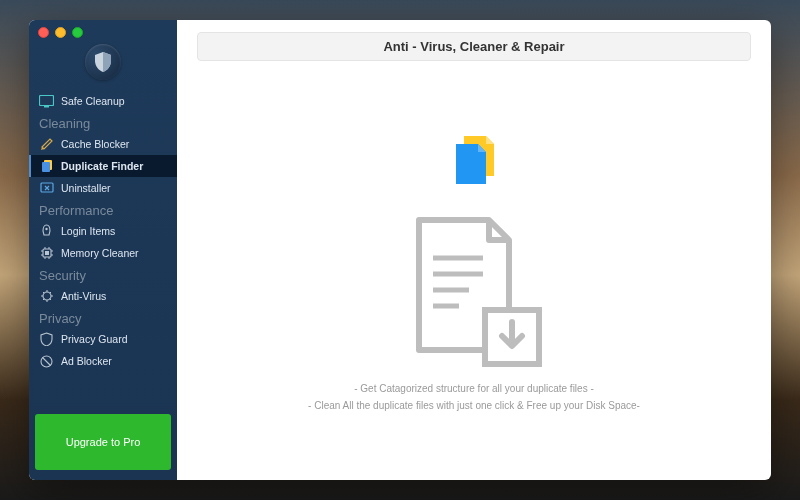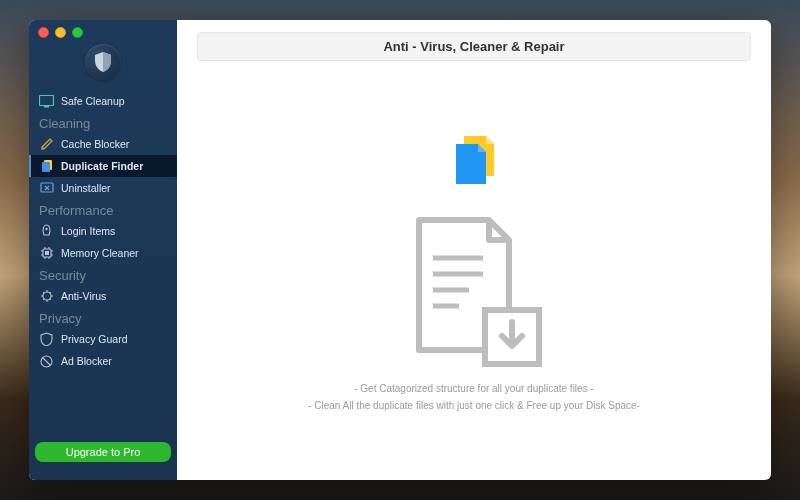--- a/index.html
+++ b/index.html
@@ -48,24 +48,24 @@
   gap: 7px;
   height: 22px;
 }
 .sb-item.active { background: #0a1a2e; box-shadow: inset 2px 0 0 #4a90d9; font-weight: bold; }
 .sb-section {
   color: #7a8a9a; font-size: 13px;
   padding: 4px 10px 2px;
 }
 .sb-icon { width: 15px; height: 15px; display:flex; align-items:center; justify-content:center; flex-shrink:0; }
 .upgrade {
-  margin: auto 6px 18px; padding: 4px 0;
+  margin: auto 6px 10px; padding: 22px 0;
   background: #2eb82e; color: #fff;
   text-align: center; font-size: 11px; font-weight: 500;
-  border-radius: 8px; cursor: pointer;
+  border-radius: 3px; cursor: pointer;
 }
 .main {
   flex: 1; display: flex; flex-direction: column;
   padding: 12px 20px 16px;
 }
 .header-pill {
   background: #f3f3f3;
   border: 1px solid #e4e4e4;
   border-radius: 4px;
   padding: 6px; text-align: center;

